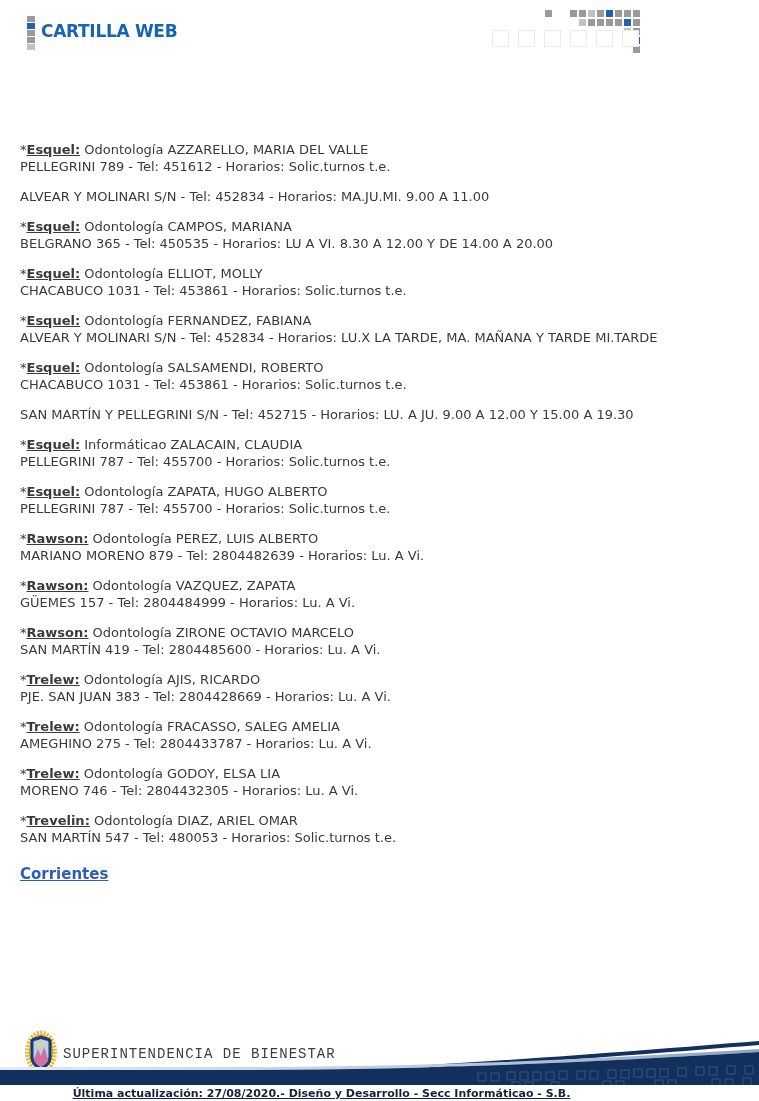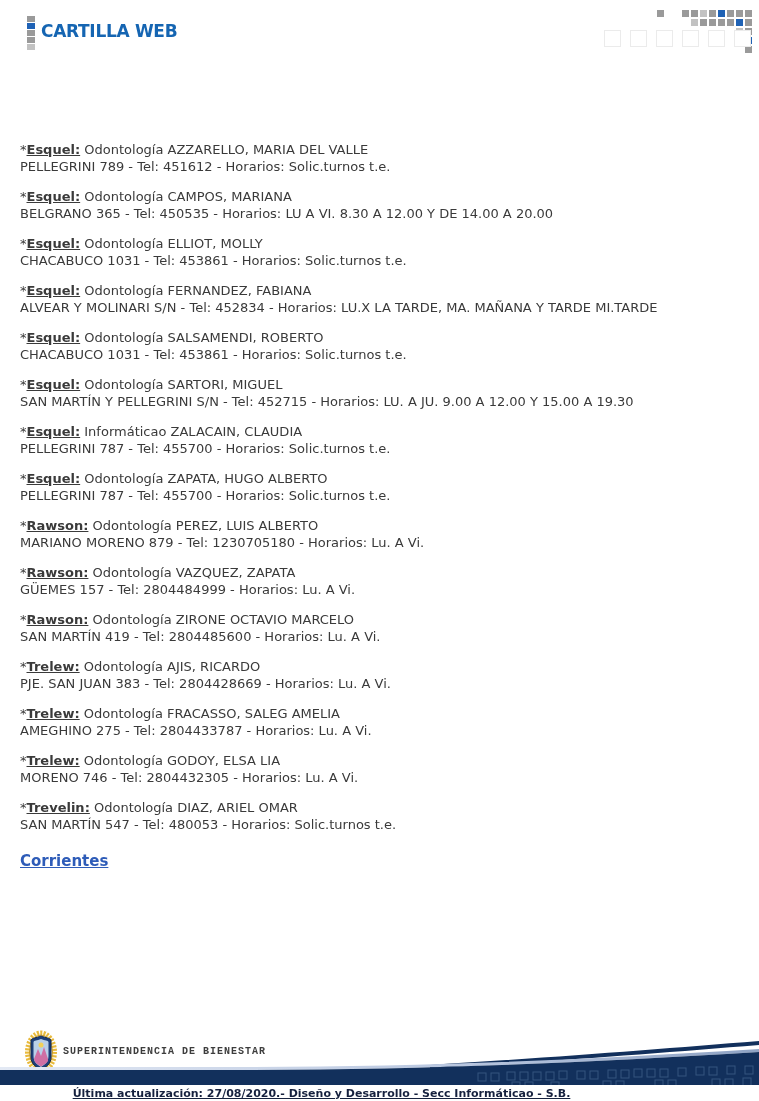--- a/index.html
+++ b/index.html
@@ -2,21 +2,21 @@
 <html><head>
 <meta charset="utf-8">
 <style>
   html,body{margin:0;padding:0;}
   body{
     width:759px;height:1101px;position:relative;background:#ffffff;
     font-family:"DejaVu Sans","Liberation Sans",sans-serif;color:#3a3a3a;
     overflow:hidden;
   }
   
-  .header{position:absolute;top:0;left:0;width:751px;height:60px;}
+  .header{position:absolute;top:0;left:0;width:639px;height:60px;}
   .pixel-col{position:absolute;left:27px;top:16px;width:8px;}
   .pixel-col .sq{width:8px;height:6px;margin-bottom:1px;}
   .page-title{
     position:absolute;left:41px;top:21px;
     font-size:17px;font-weight:bold;letter-spacing:-0.3px;
   }
   .decor-tr{position:absolute;top:0;right:0;width:160px;height:60px;}
   .decor-tr .sq{position:absolute;width:7px;height:7px;}
   .decor-tr .osq{position:absolute;width:15px;height:15px;border:1px solid #ebebeb;background:#fff;}
   
@@ -26,21 +26,21 @@
   .entry .city{font-weight:bold;text-decoration:underline;}
   .corrientes{
     display:inline-block;margin-top:6px;
     font-size:15px;font-weight:bold;text-decoration:underline;
   }
   
   .seal{position:absolute;left:24px;top:1029px;width:34px;height:46px;}
   .org-name{
     position:absolute;left:63px;top:1046px;
     font-family:"Liberation Mono","DejaVu Sans Mono",monospace;
-    font-size:10px;font-weight:bold;letter-spacing:1px;color:#3d3d3d;
+    font-size:14px;font-weight:normal;letter-spacing:1px;color:#3d3d3d;
   }
   .wave{position:absolute;left:0;top:1041px;width:759px;height:44px;}
   .update-line{
     position:absolute;left:0;top:1087px;width:643px;text-align:center;
     font-size:11px;font-weight:bold;text-decoration:underline;color:#16213e;
   }
 </style>
 </head>
 <body>
 
@@ -84,20 +84,21 @@
 </div>
 
 <div class="content">
 
   <div class="entry">
     <div class="line"><span>*</span><span class="city">Esquel:</span><span> Odontología AZZARELLO, MARIA DEL VALLE</span></div>
     <div class="line">PELLEGRINI 789 - Tel: 451612 - Horarios: Solic.turnos t.e.</div>
   </div>
 
   <div class="entry">
+    <div class="line">ALVEAR Y MOLINARI S/N - Tel: 452834 - Horarios: MA.JU.MI. 9.00 A 11.00</div>
   </div>
 
   <div class="entry">
     <div class="line"><span>*</span><span class="city">Esquel:</span><span> Odontología CAMPOS, MARIANA</span></div>
     <div class="line">BELGRANO 365 - Tel: 450535 - Horarios: LU A VI. 8.30 A 12.00 Y DE 14.00 A 20.00</div>
   </div>
 
   <div class="entry">
     <div class="line"><span>*</span><span class="city">Esquel:</span><span> Odontología ELLIOT, MOLLY</span></div>
     <div class="line">CHACABUCO 1031 - Tel: 453861 - Horarios: Solic.turnos t.e.</div>
@@ -107,38 +108,37 @@
     <div class="line"><span>*</span><span class="city">Esquel:</span><span> Odontología FERNANDEZ, FABIANA</span></div>
     <div class="line">ALVEAR Y MOLINARI S/N - Tel: 452834 - Horarios: LU.X LA TARDE, MA. MAÑANA Y TARDE MI.TARDE</div>
   </div>
 
   <div class="entry">
     <div class="line"><span>*</span><span class="city">Esquel:</span><span> Odontología SALSAMENDI, ROBERTO</span></div>
     <div class="line">CHACABUCO 1031 - Tel: 453861 - Horarios: Solic.turnos t.e.</div>
   </div>
 
   <div class="entry">
-    <div class="line"><span>*</span><span class="city">Esquel:</span><span> Odontología SARTORI, MIGUEL</span></div>
     <div class="line">SAN MARTÍN Y PELLEGRINI S/N - Tel: 452715 - Horarios: LU. A JU. 9.00 A 12.00 Y 15.00 A 19.30</div>
   </div>
 
 
   <div class="entry">
     <div class="line"><span>*</span><span class="city">Esquel:</span><span> Informáticao ZALACAIN, CLAUDIA</span></div>
     <div class="line">PELLEGRINI 787 - Tel: 455700 - Horarios: Solic.turnos t.e.</div>
   </div>
 
   <div class="entry">
     <div class="line"><span>*</span><span class="city">Esquel:</span><span> Odontología ZAPATA, HUGO ALBERTO</span></div>
     <div class="line">PELLEGRINI 787 - Tel: 455700 - Horarios: Solic.turnos t.e.</div>
   </div>
 
   <div class="entry">
     <div class="line"><span>*</span><span class="city">Rawson:</span><span> Odontología PEREZ, LUIS ALBERTO</span></div>
-    <div class="line">MARIANO MORENO 879 - Tel: 1230705180 - Horarios: Lu. A Vi.</div>
+    <div class="line">MARIANO MORENO 879 - Tel: 2804482639 - Horarios: Lu. A Vi.</div>
   </div>
 
   <div class="entry">
     <div class="line"><span>*</span><span class="city">Rawson:</span><span> Odontología VAZQUEZ, ZAPATA</span></div>
     <div class="line">GÜEMES 157 - Tel: 2804484999 - Horarios: Lu. A Vi.</div>
   </div>
 
   <div class="entry">
     <div class="line"><span>*</span><span class="city">Rawson:</span><span> Odontología ZIRONE OCTAVIO MARCELO</span></div>
     <div class="line">SAN MARTÍN 419 - Tel: 2804485600 - Horarios: Lu. A Vi.</div>

